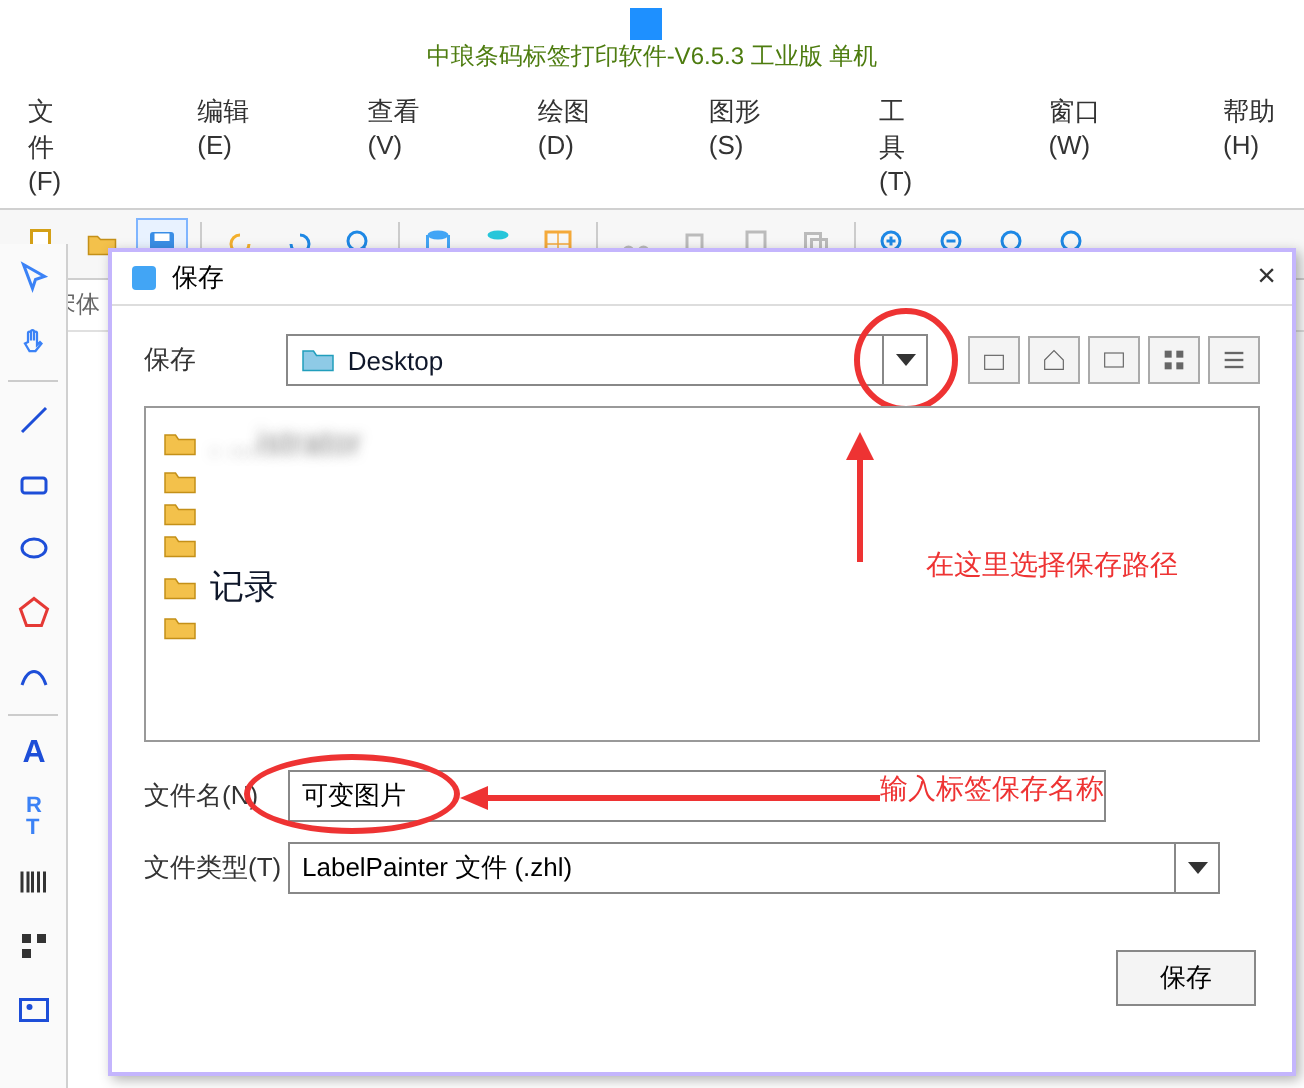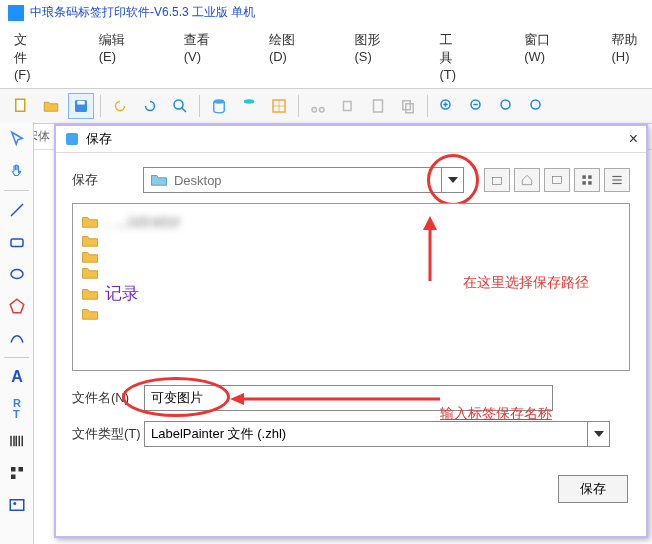--- a/index.html
+++ b/index.html
@@ -1,18 +1,18 @@
 <!DOCTYPE html>
 <html><head>
 <meta charset="utf-8">
 <style>
 * { box-sizing: border-box; margin: 0; padding: 0; font-family: "Microsoft YaHei", SimSun, sans-serif; }
 body { background: #fff; width: 652px; height: 544px; overflow: hidden; position: relative; }
 
-.title-bar { display: flex; align-items: center; padding: 4px 8px; background: #fff; font-size: 12px; color: #1d4ed8; }
+.title-bar { display: flex; align-items: center; padding: 4px 8px; background: #fff; font-size: 12px; color: #4d7c0f; flex-direction: column; }
 .title-bar .app-icon { width: 16px; height: 16px; background: #1e90ff; margin-right: 6px; display: inline-block; }
 
 .menu-bar { display: flex; padding: 4px 6px; border-bottom: 1px solid #d0d0d0; font-size: 13px; gap: 43px; }
 .menu-item { padding: 2px 8px; color: #333; cursor: default; }
 
 .toolbar { display: flex; align-items: center; padding: 4px 6px; border-bottom: 1px solid #cfcfcf; background: #f7f7f7; }
 .tb-btn { width: 26px; height: 26px; margin: 0 2px; display: flex; align-items: center; justify-content: center; border: 1px solid transparent; }
 .tb-btn.highlighted { border: 1px solid #7fb5ff; background: #e8f2ff; }
 .tb-sep { width: 1px; height: 22px; background: #ccc; margin: 0 4px; }
 .icon { width: 18px; height: 18px; display: block; }
@@ -28,39 +28,39 @@
 .dlg-title .dlg-icon { width: 16px; height: 16px; margin-right: 6px; }
 .dlg-title-text { font-size: 13px; flex: 1; }
 .dlg-close { font-size: 16px; color: #333; cursor: pointer; font-family: Arial; }
 
 .dlg-body { padding: 14px 16px; }
 .row { display: flex; align-items: center; margin-bottom: 10px; }
 .row-label { width: 72px; font-size: 13px; color: #333; }
 
 .loc-combo { display: flex; align-items: center; border: 1px solid #888; height: 26px; width: 326px; background: #fff; position: relative; }
 .loc-combo .folder-ico { width: 18px; height: 14px; margin: 0 6px; }
-.loc-combo .loc-text { flex: 1; font-size: 13px; color: #737373; }
+.loc-combo .loc-text { flex: 1; font-size: 13px; color: #0f172a; }
 .loc-combo .dd { width: 22px; height: 24px; display: flex; align-items: center; justify-content: center; border-left: 1px solid #888; }
 .dd-circle { position: absolute; right: -16px; top: -14px; width: 52px; height: 52px; border: 3px solid #e33; border-radius: 50%; pointer-events: none; }
 
 .view-btns { display: flex; margin-left: 20px; gap: 4px; }
 .vbtn { width: 26px; height: 24px; border: 1px solid #aaa; background: #f4f4f4; display: flex; align-items: center; justify-content: center; }
 
 .file-list { border: 1px solid #999; height: 168px; padding: 6px 8px; background: #fff; position: relative; }
 .fitem { display: flex; align-items: center; font-size: 17px; color: #555; margin: 2px 0; }
 .fitem .folder-ico { width: 18px; height: 14px; margin-right: 6px; }
 .blur { color: transparent; text-shadow: 0 0 6px rgba(120,120,120,0.9); }
 
 .hint1 { position: absolute; right: 40px; top: 70px; color: #e33; font-size: 14px; font-weight: 500; }
 .arrow1 { position: absolute; right: 174px; top: 12px; }
 
 .filename-wrap { position: relative; flex: 1; }
 .filename-input { border: 1px solid #888; height: 26px; width: 409px; padding: 0 6px; font-size: 13px; }
 .fn-circle { position: absolute; left: -22px; top: -8px; width: 108px; height: 40px; border: 3px solid #e33; border-radius: 50%/50%; pointer-events: none; }
-.hint2 { position: absolute; left: 296px; top: 20px; color: #e33; font-size: 14px; font-weight: 500; text-decoration: underline; }
+.hint2 { position: absolute; left: 296px; top: 1px; color: #e33; font-size: 14px; font-weight: 500; }
 .arrow2 { position: absolute; left: 86px; top: 8px; }
 
 .type-combo { display: flex; border: 1px solid #888; height: 26px; width: 466px; align-items: center; }
 .type-combo .type-text { flex: 1; padding: 0 6px; font-size: 13px; }
 .type-combo .dd2 { width: 22px; height: 24px; border-left: 1px solid #888; display: flex; align-items: center; justify-content: center; }
 
 .dlg-buttons { display: flex; justify-content: flex-end; gap: 10px; padding: 4px 18px 10px; }
 .btn { min-width: 70px; height: 28px; border: 1px solid #888; background: #f4f4f4; font-size: 13px; cursor: pointer; }
 
 </style>
@@ -340,21 +340,21 @@
       <div class="fitem">
           <svg class="folder-ico" viewBox="0 0 24 18">
             <path d="M2 3h7l2 3h11v10H2z" fill="#f3c14b" stroke="#c49018"></path>
           </svg>
           <span class="blur"></span>
         </div>
       <div class="fitem">
           <svg class="folder-ico" viewBox="0 0 24 18">
             <path d="M2 3h7l2 3h11v10H2z" fill="#f3c14b" stroke="#c49018"></path>
           </svg>
-          <span style="color:#6d28d9">            记录</span>
+          <span style="color:#0f172a">            记录</span>
         </div>
       <div class="fitem">
           <svg class="folder-ico" viewBox="0 0 24 18">
             <path d="M2 3h7l2 3h11v10H2z" fill="#f3c14b" stroke="#c49018"></path>
           </svg>
           <span class="blur"></span>
         </div>
 
       <svg class="arrow1" width="50" height="70" viewBox="0 0 50 70">
           <line x1="25" y1="65" x2="25" y2="10" stroke="#e33" stroke-width="3"></line>

